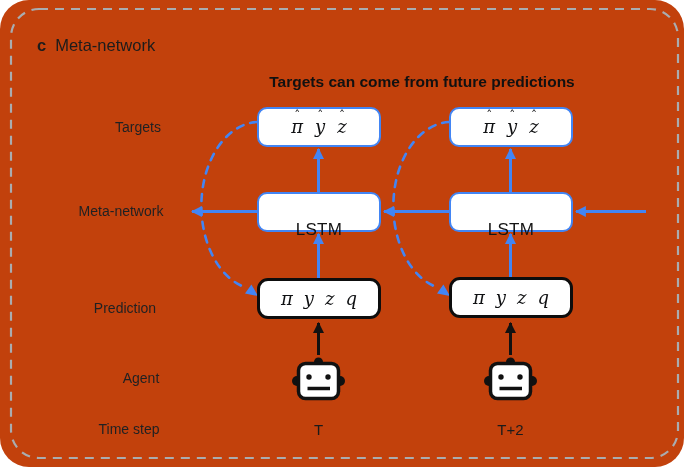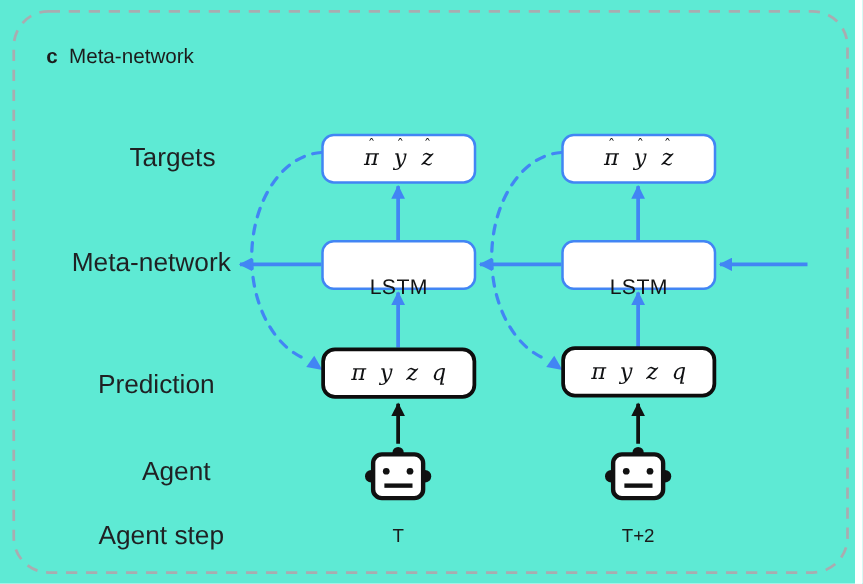--- a/index.html
+++ b/index.html
@@ -1,31 +1,31 @@
 <!DOCTYPE html>
 <html><head>
 <meta charset="utf-8">
 <style>
   html,body{margin:0;padding:0;background:#ffffff;}
   .stage{
-    position:relative;width:684px;height:467px;background:#5eead4;overflow:hidden;
-    font-family:"Liberation Sans",sans-serif;color:#202124;
+    position:relative;width:684px;height:467px;background:#c2410c;overflow:hidden;
+    font-family:"Liberation Sans",sans-serif;color:#202124;border-radius:29px;
   }
   .layer{position:absolute;left:0;top:0;width:690px;height:467px;}
   .title{
     position:absolute;left:37px;top:36px;font-size:16.5px;color:#1c1c1c;
     white-space:nowrap;
   }
   .title .idx{font-weight:700;margin-right:9px;}
   .subtitle{
     position:absolute;left:222px;top:73px;width:400px;text-align:center;
     font-size:15.5px;font-weight:700;color:#111;white-space:nowrap;
   }
   .rowlabel{
-    position:absolute;transform:translate(-50%,-50%);font-size:21px;color:#1f2123;
+    position:absolute;transform:translate(-50%,-50%);font-size:14px;color:#1f2123;
     white-space:nowrap;
   }
   .timelabel{
     position:absolute;transform:translate(-50%,-50%);font-size:15px;color:#1b1b1b;
     white-space:nowrap;
   }
   .box{
     position:absolute;background:#ffffff;box-sizing:border-box;
     display:flex;align-items:center;justify-content:center;
   }
@@ -87,26 +87,27 @@
     <path d="M 449 122 A 58 84 0 0 0 439 288" fill="none" stroke="#4285F4" stroke-width="2.6" stroke-dasharray="7 7" stroke-linecap="round"></path>
     <polygon points="450,296 437,293.6 443.4,284.6" fill="#4285F4"></polygon>
 
     <use href="#robot"></use>
     <use href="#robot" transform="translate(192,0)"></use>
   </svg>
 
   <div class="title">
     <span class="idx">c</span><span>Meta-network</span>
   </div>
+  <div class="subtitle">Targets can come from future predictions</div>
 
   <div class="rowlabel" style="left:138px;top:127px">Targets</div>
   <div class="rowlabel" style="left:121px;top:211px">Meta-network</div>
   <div class="rowlabel" style="left:125px;top:308px">Prediction</div>
   <div class="rowlabel" style="left:141px;top:378px">Agent</div>
-  <div class="rowlabel" style="left:129px;top:429px">Agent step</div>
+  <div class="rowlabel" style="left:129px;top:429px">Time step</div>
 
   <div class="box blue targets" style="left:257px;top:107px;width:124px;height:40px">
     <span class="msym"><span class="hat">ˆ</span><span>π</span></span>
     <span class="msym"><span class="hat">ˆ</span><span>y</span></span>
     <span class="msym"><span class="hat">ˆ</span><span>z</span></span>
   </div>
 
   <div class="box blue targets" style="left:449px;top:107px;width:124px;height:40px">
     <span class="msym"><span class="hat">ˆ</span><span>π</span></span>
     <span class="msym"><span class="hat">ˆ</span><span>y</span></span>

